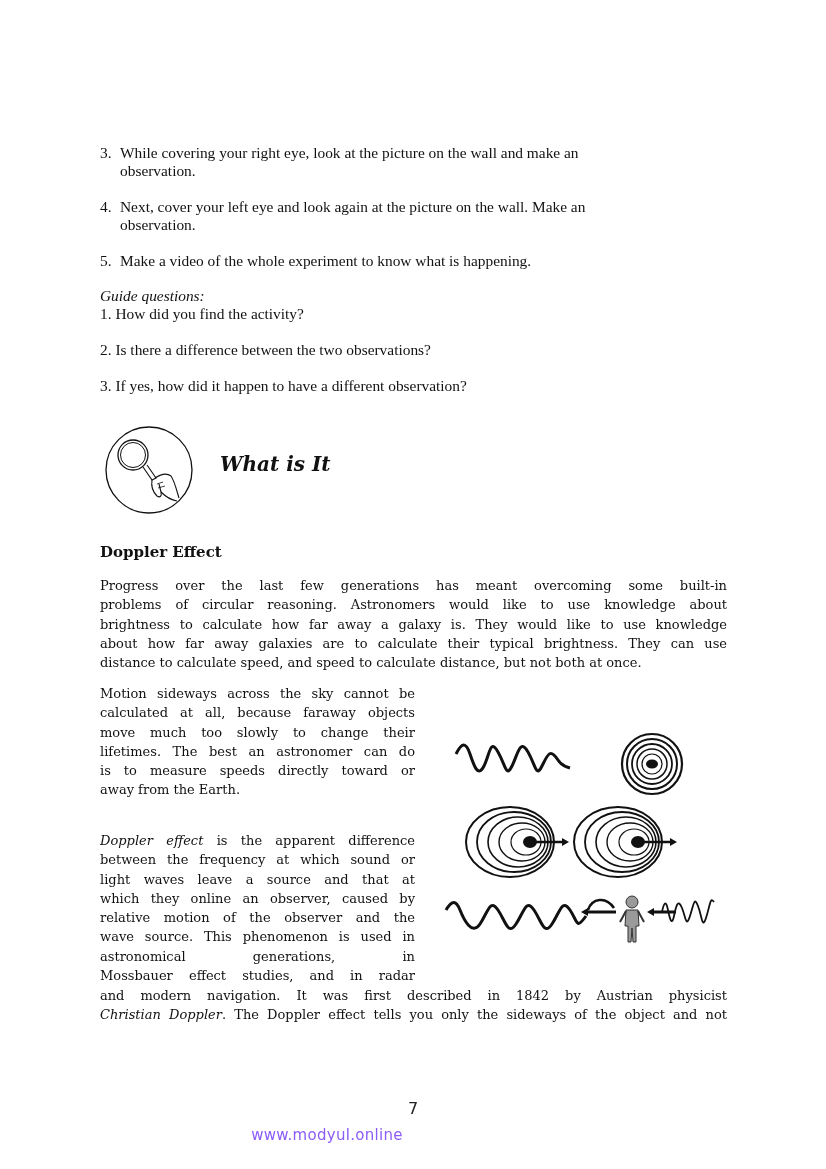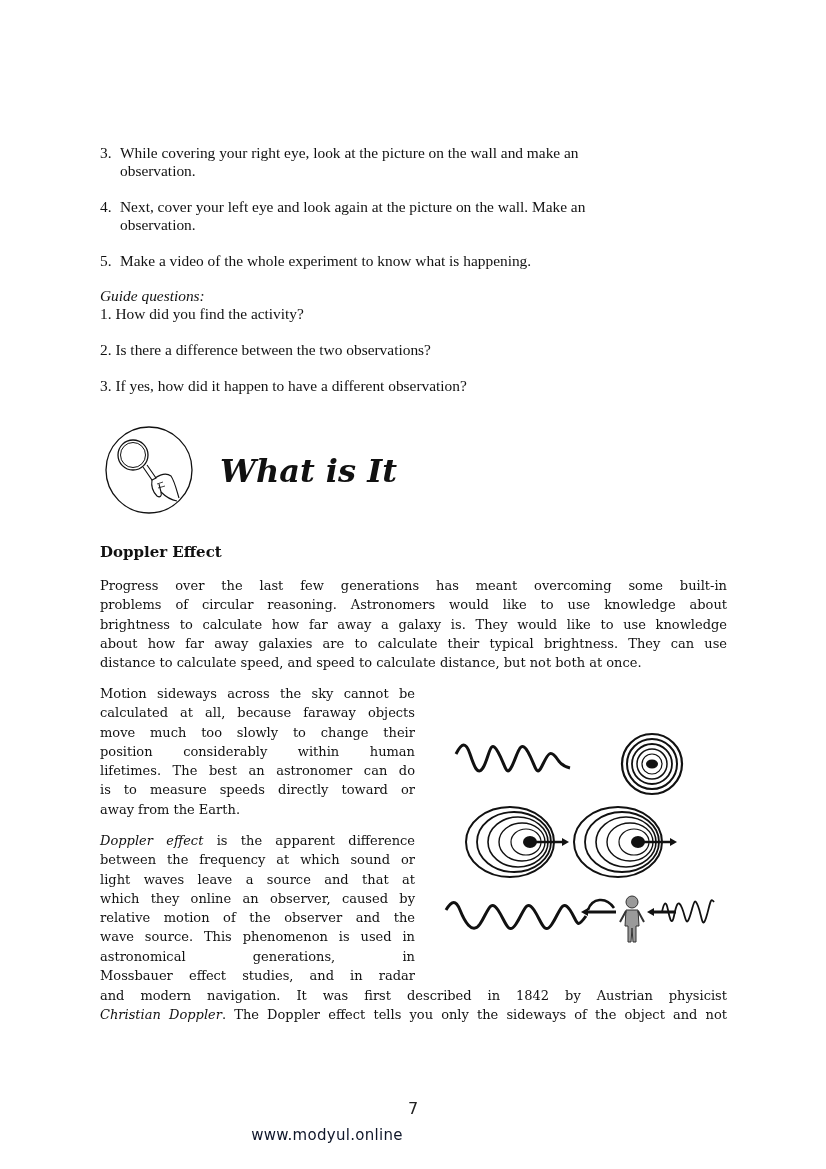--- a/index.html
+++ b/index.html
@@ -14,32 +14,32 @@
   .italic { font-style: italic; }
   #step3 { top: 119px; }
   #step4 { top: 173px; }
   #step5 { top: 227px; }
   #guide-title { top: 262px; }
   #q1 { top: 280px; }
   #q2 { top: 316px; }
   #q3 { top: 352px; }
   .icon-circle { position: absolute; left: 5px; top: 426px; width: 88px; height: 88px; }
   .section-title { position: absolute; left: 120px; top: 452px; font-family: "DejaVu Serif", serif;
-                   font-weight: bold; font-style: italic; font-size: 32px; }
+                   font-weight: bold; font-style: italic; font-size: 20px; }
   .subhead { position: absolute; left: 0; top: 543px; font-family: "DejaVu Serif", serif;
              font-weight: bold; font-size: 15px; }
   #para1 { position: absolute; left: 0; top: 576px; width: 627px; }
   #para2 { position: absolute; left: 0; top: 684px; width: 315px; }
   #para3a { position: absolute; left: 0; top: 831px; width: 315px; }
   #para3b { position: absolute; left: 0; top: 986px; width: 627px; }
   .figure { position: absolute; left: 340px; top: 730px; width: 290px; height: 220px; }
   .page-num { position: absolute; left: 0; width: 826px; top: 1099px; text-align: center;
               font-family: "DejaVu Sans", sans-serif; font-size: 16px; color: #222; }
   .watermark { position: absolute; left: 0; width: 654px; top: 1126px; text-align: center;
-               font-family: "DejaVu Sans", sans-serif; font-size: 15px; color: #0f172a; letter-spacing: 0.3px; }
+               font-family: "DejaVu Sans", sans-serif; font-size: 15px; color: #8b5cf6; letter-spacing: 0.3px; }
   .para-line { display: block; text-align: justify; text-align-last: justify; }
   .para-line.last { text-align-last: left; }
 </style>
 </head>
 <body>
 
 <div class="page">
 
   <div class="list-item serif-body" id="step3">
     <div><span class="num">3.</span><span>While covering your right eye, look at the picture on the wall and make an</span></div>
@@ -76,21 +76,20 @@
     <span class="para-line">problems of circular reasoning. Astronomers would like to use knowledge about</span>
     <span class="para-line">brightness to calculate how far away a galaxy is. They would like to use knowledge</span>
     <span class="para-line">about how far away galaxies are to calculate their typical brightness. They can use</span>
     <span class="para-line last">distance to calculate speed, and speed to calculate distance, but not both at once.</span>
   </div>
 
   <div id="para2" class="body-text">
     <span class="para-line">Motion sideways across the sky cannot be</span>
     <span class="para-line">calculated at all, because faraway objects</span>
     <span class="para-line">move much too slowly to change their</span>
-    <span class="para-line">position considerably within human</span>
     <span class="para-line">lifetimes. The best an astronomer can do</span>
     <span class="para-line">is to measure speeds directly toward or</span>
     <span class="para-line last">away from the Earth.</span>
   </div>
 
   <div id="para3a" class="body-text">
     <span class="para-line"><i>Doppler effect</i><span> is the apparent difference</span></span>
     <span class="para-line">between the frequency at which sound or</span>
     <span class="para-line">light waves leave a source and that at</span>
     <span class="para-line">which they online an observer, caused by</span>

